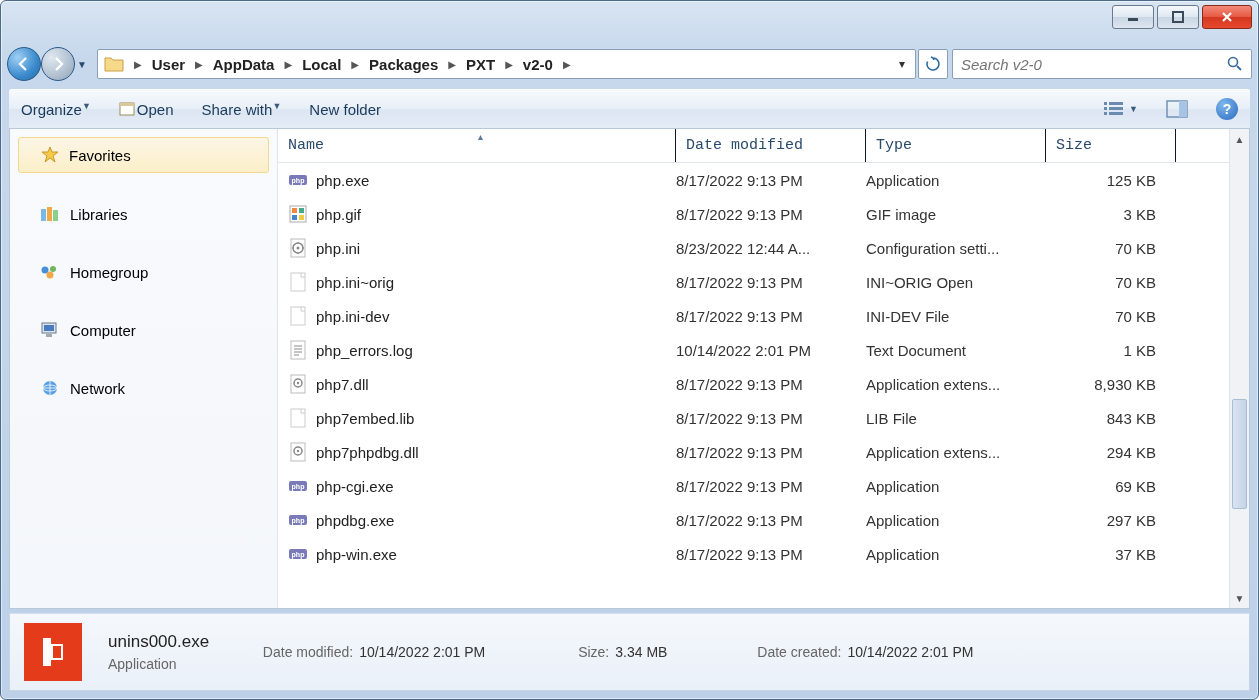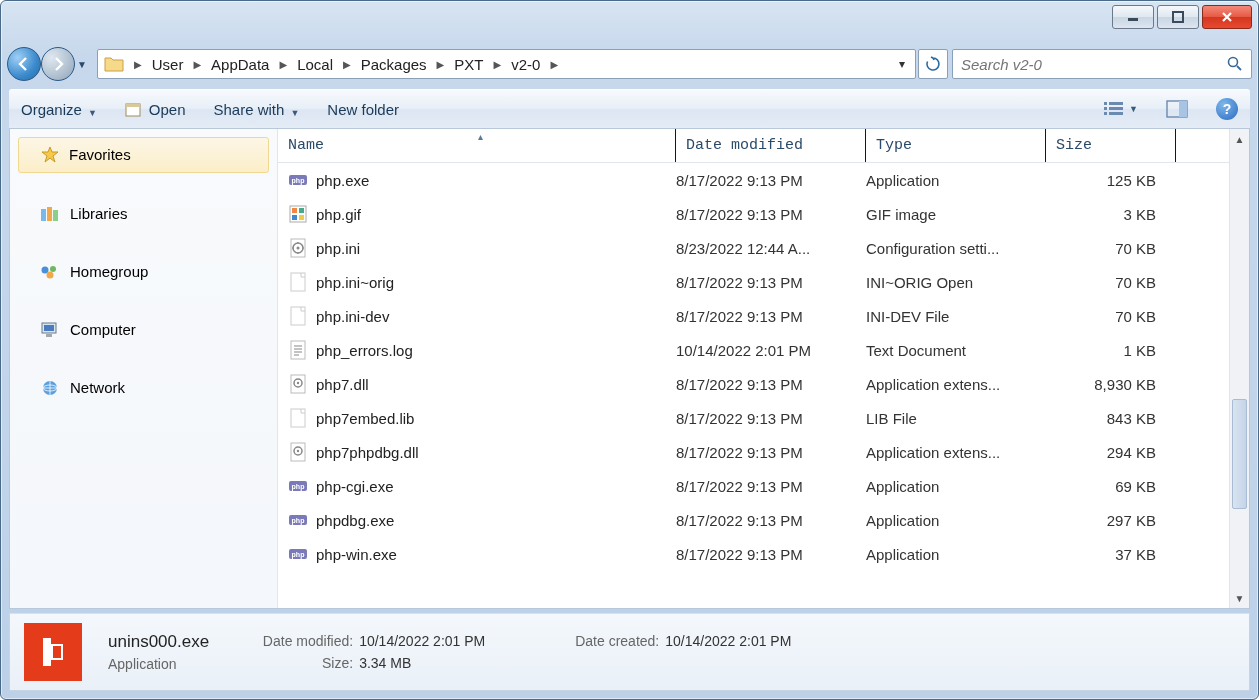--- a/index.html
+++ b/index.html
@@ -41,21 +41,21 @@
 }
 .arrow-btn.fwd { background: radial-gradient(circle at 30% 30%, #e0e8f0 0%, #b0c0d0 60%, #90a0b0 100%); }
 .arrow-drop { width: 14px; color: #2a4a6a; font-size: 10px; text-align: center; }
 .addressbar {
   flex: 1; height: 30px; background: #fff; border: 1px solid #8aa0b8;
   display: flex; align-items: center; padding: 0 4px; margin: 0 2px 0 8px;
   border-radius: 2px;
 }
 .folder-ico-sm { width: 20px; height: 18px; margin: 0 6px 0 2px; }
 .crumb { display: flex; align-items: center; height: 100%; }
-.crumb-text { padding: 0 6px; font-size: 15px; color: #222; }
+.crumb-text { padding: 0 6px; font-size: 15px; color: #222; font-weight: bold; }
 .crumb-sep { font-size: 10px; color: #555; padding: 0 4px; }
 .addr-drop { margin-left: auto; padding: 0 6px; font-size: 12px; color: #333; }
 .refresh-btn {
   width: 30px; height: 30px; background: #fff; border: 1px solid #8aa0b8;
   display: flex; align-items: center; justify-content: center; color: #2a6aa0;
   margin-right: 4px; border-radius: 2px;
 }
 .searchbar {
   width: 300px; height: 30px; background: #fff; border: 1px solid #8aa0b8;
   display: flex; align-items: center; padding: 0 8px; border-radius: 2px;
@@ -63,33 +63,33 @@
 .searchbar input { border: none; outline: none; flex: 1; font-size: 15px; font-style: italic; color: #888; background: transparent; }
 .search-ico { color: #3a6a9a; }
 .toolbar {
   height: 40px;
   background: linear-gradient(to bottom, #f7fafd 0%, #e8eff7 48%, #dce6f2 52%, #e4ecf6 100%);
   border-top: 1px solid #fff; border-bottom: 1px solid #b8c8d8;
   display: flex; align-items: center; padding: 0 12px; gap: 28px;
   margin: 4px 8px 0 8px;
   border-radius: 3px 3px 0 0;
 }
-.tool-item { display: flex; align-items: flex-end; gap: 6px; font-size: 15px; color: #1a3a5a; }
+.tool-item { display: flex; align-items: flex-start; font-size: 15px; color: #1a3a5a; }
 .tool-drop { font-size: 9px; color: #3a5a7a; }
 .tool-spacer { flex: 1; }
 .view-ico { display: flex; align-items: center; gap: 4px; }
 .content {
   display: flex; position: absolute; top: 128px; left: 8px; right: 8px; bottom: 90px;
   background: #fff; border: 1px solid #b8c8d8; border-top: none;
 }
 .sidebar {
   width: 268px; border-right: 1px solid #e0e6ec; padding: 8px 0;
   background: linear-gradient(to bottom, #f8fafc, #f4f7fb);
 }
-.side-item { display: flex; align-items: flex-start; gap: 10px; padding: 8px 16px 8px 30px; font-size: 15px; }
+.side-item { display: flex; align-items: center; gap: 10px; padding: 8px 16px 8px 30px; font-size: 15px; }
 .side-item.sel { background: linear-gradient(to bottom, #fdf6e6, #fbeec8); border: 1px solid #f0d890; border-radius: 3px; margin: 0 8px; padding-left: 22px; }
 .side-gap { height: 24px; }
 .filepane { flex: 1; display: flex; flex-direction: column; position: relative; }
 .columns { display: flex; height: 34px; border-bottom: 1px solid #e0e6ec; font-size: 15px; color: #2a4a6a; align-items: center; }
 .col { padding: 16px 10px; border-right: 1px solid #0f172a; height: 100%; display: flex; align-items: center; font-family: Liberation Mono, monospace; }
 .col-name { width: 398px; }
 .col-date { width: 190px; text-align: right; }
 .col-type { width: 180px; }
 .col-size { width: 130px; justify-content: flex-start; }
 .sort-arrow { font-size: 10px; color: #5a7a9a; margin: 0 auto; position: absolute; left: 200px; top: 2px; }
@@ -111,21 +111,21 @@
 .details {
   position: absolute; left: 8px; right: 8px; bottom: 8px; height: 78px;
   background: linear-gradient(to bottom, #f4f8fc, #eaf0f8);
   border: 1px solid #c8d4e2; border-top: 1px solid #d8e0ea;
   display: flex; align-items: center; padding: 8px 14px; gap: 26px;
 }
 .det-ico { width: 58px; height: 58px; background: #e43c1a; display: flex; align-items: center; justify-content: center; }
 .det-main { display: flex; flex-direction: column; gap: 4px; }
 .det-name { font-size: 17px; color: #222; }
 .det-type { font-size: 14px; color: #666; }
-.det-meta { display: flex; flex-direction: column; gap: 6px; font-size: 14px; }
+.det-meta { display: flex; flex-direction: row; gap: 6px; font-size: 14px; }
 .det-meta-row { display: flex; gap: 6px; }
 .det-label { color: #666; text-align: right; width: 118px; }
 .det-val { color: #333; }
 .help-ico {
   width: 22px; height: 22px; border-radius: 50%;
   background: radial-gradient(circle at 35% 30%, #7eb8ec, #2a6ac0);
   color: #fff; display: flex; align-items: center; justify-content: center;
   font-weight: bold; font-size: 14px;
 }
 svg { display: block; }

